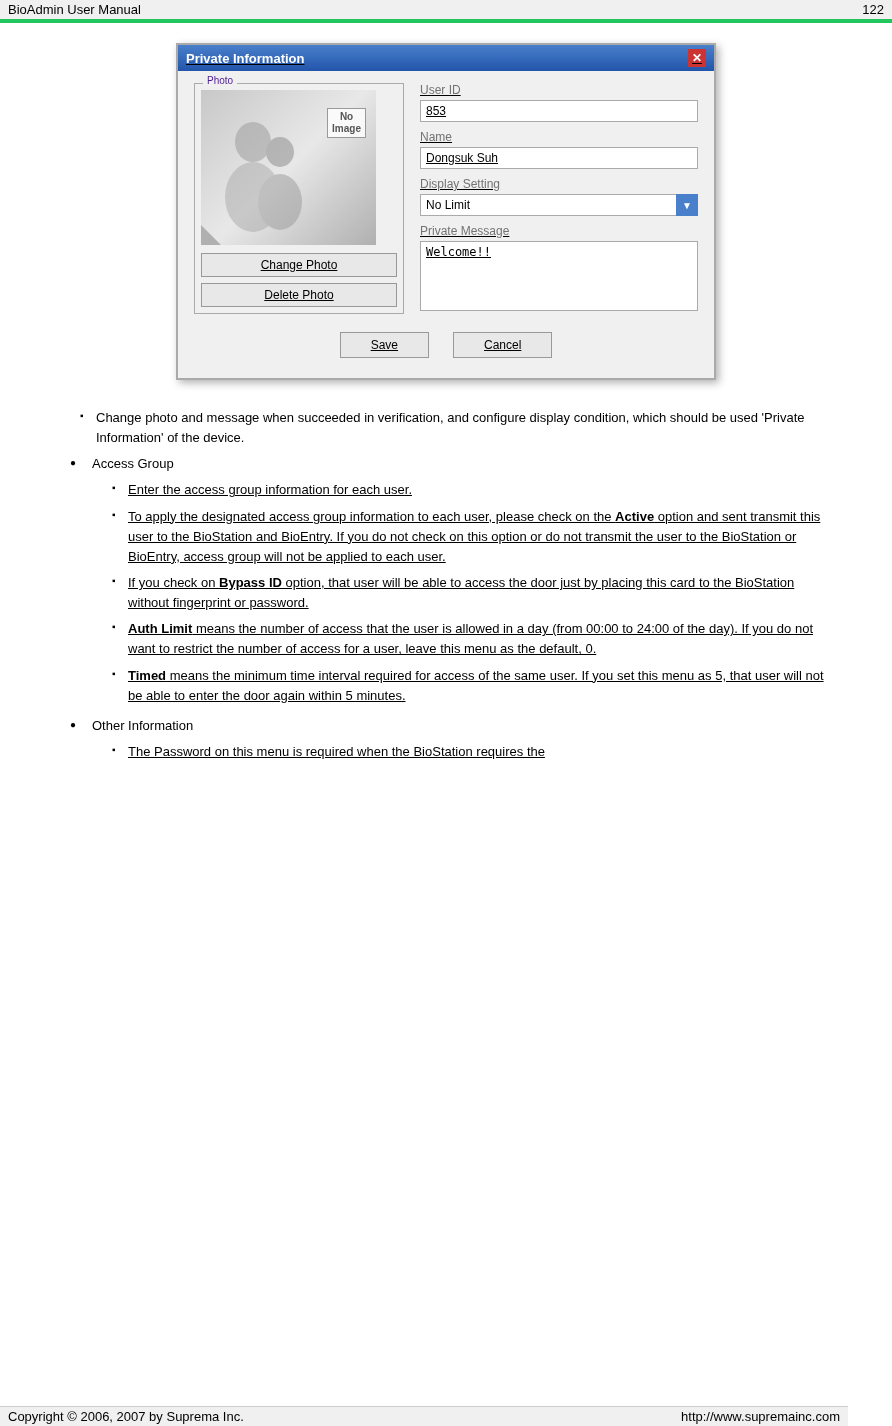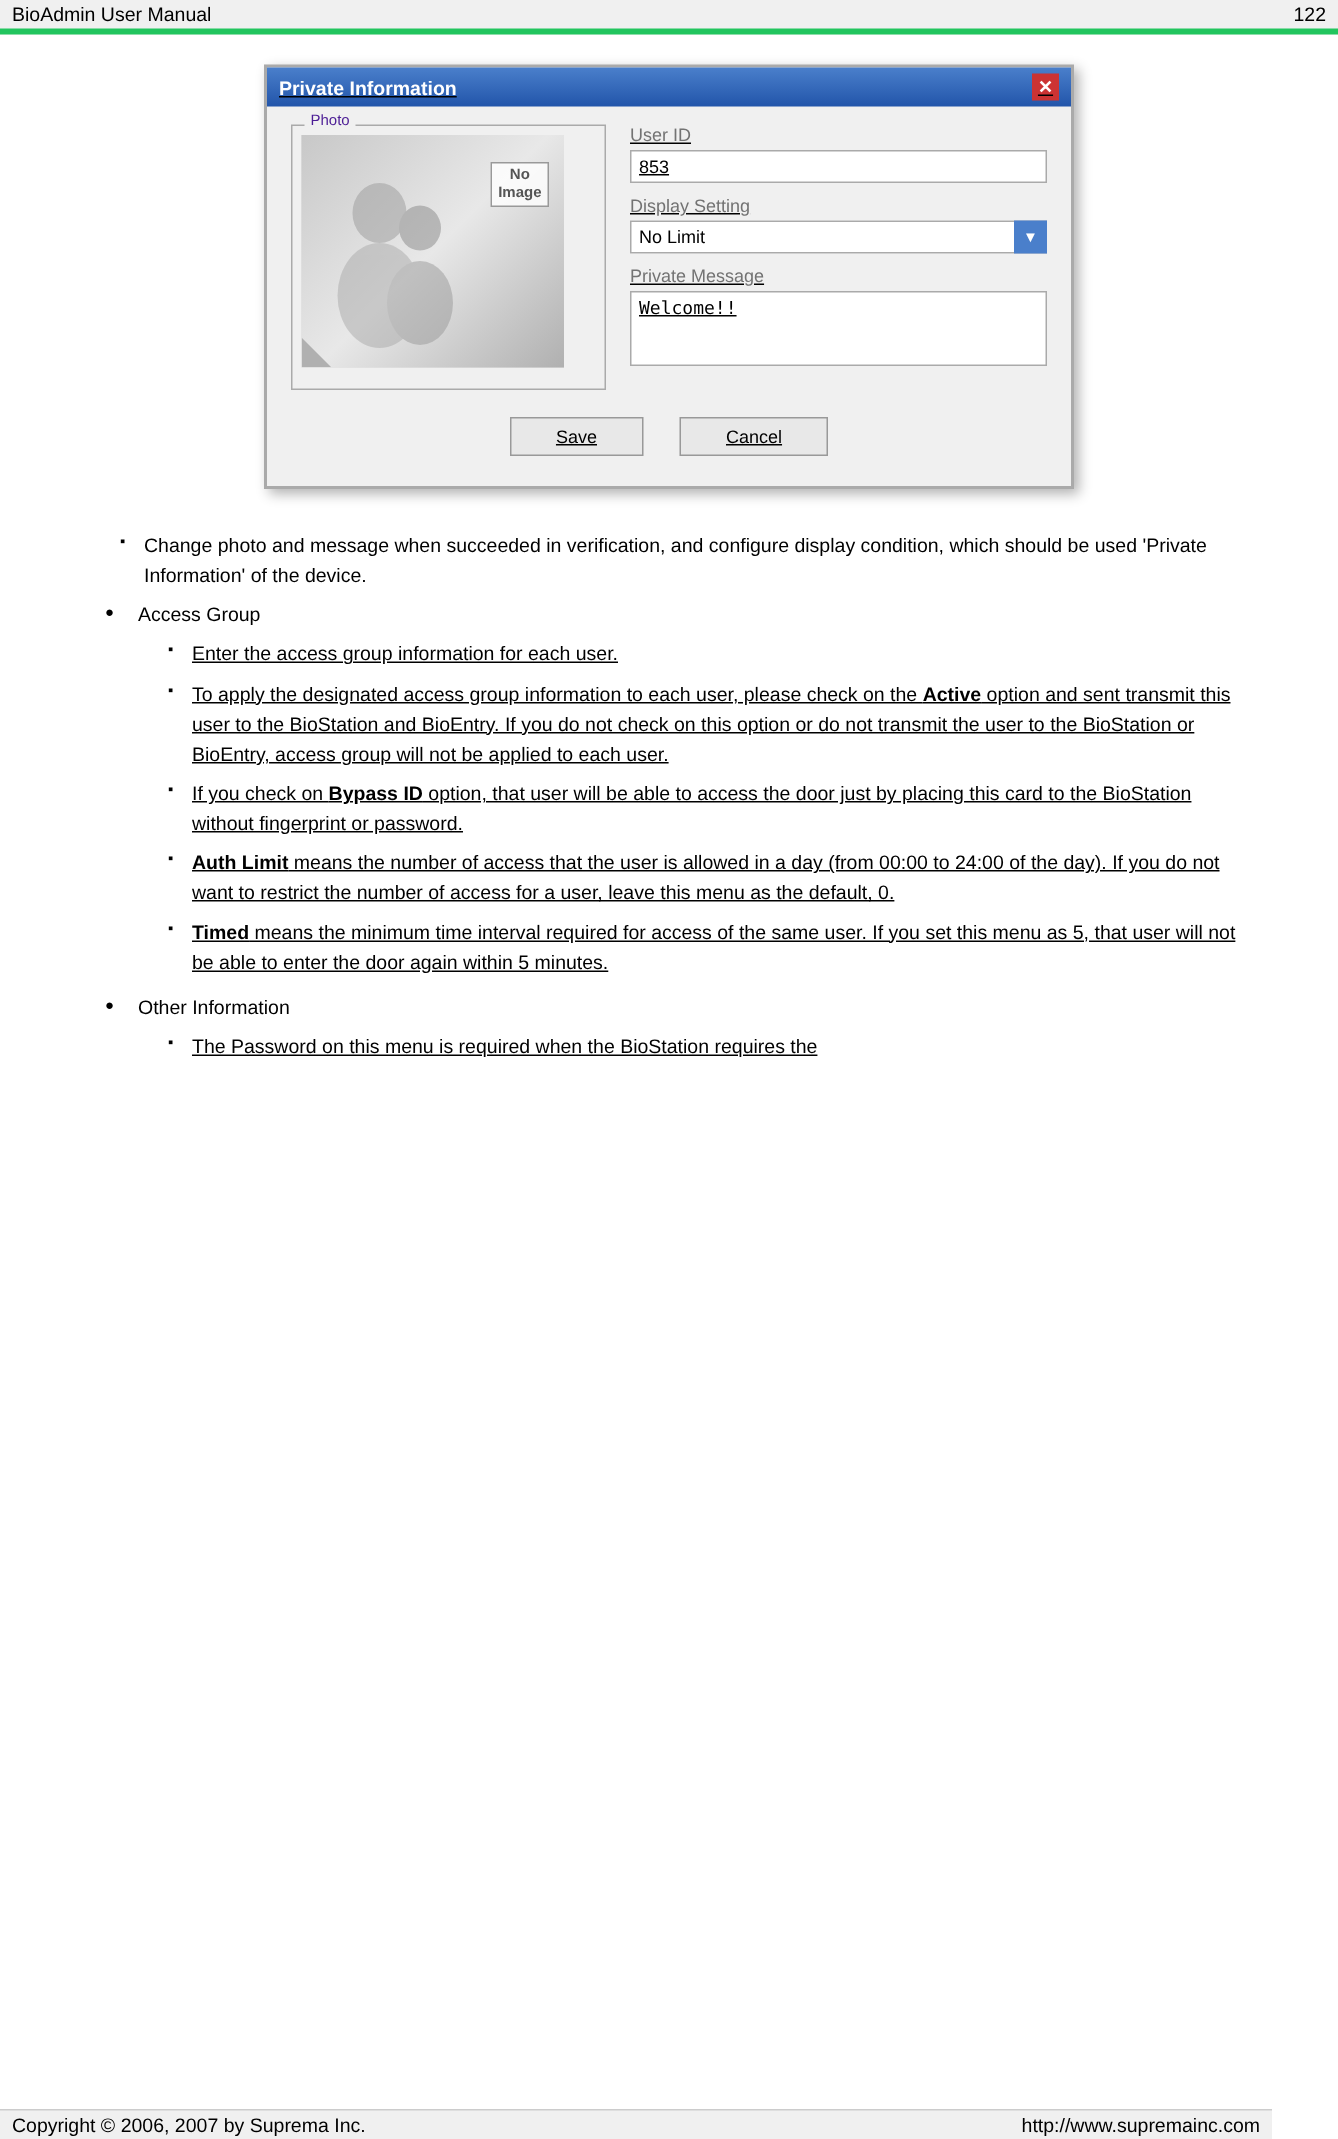--- a/index.html
+++ b/index.html
@@ -198,21 +198,21 @@
       color: #fff;
       font-size: 10px;
       pointer-events: none;
     }
     .field-textarea {
       border: 1px solid #aaa;
       padding: 3px 5px;
       font-size: 12px;
       background: #fff;
       width: 100%;
-      height: 50px;
+      height: 70px;
       resize: none;
     }
 
     
     .dialog-footer {
       display: flex;
       justify-content: center;
       gap: 24px;
       padding: 8px 0 4px;
     }
@@ -330,30 +330,38 @@
                   </svg>
 
                   <div style="position:absolute; bottom:0; left:0; width:20px; height:20px; background:#b0b0b0; clip-path:polygon(0 100%, 100% 100%, 0 0);"></div>
 
                   <div class="no-image-badge">
                     No<br>Image
                   </div>
                 </div>
               </div>
 
+              <div class="photo-buttons">
+                <button class="photo-btn">Change Photo</button>
+                <button class="photo-btn">Delete Photo</button>
+              </div>
             </div>
           </div>
 
           <div class="fields-section">
 
             <div class="field-group">
               <label class="field-label">User ID</label>
               <input class="field-input" type="text" value="853" style="">
             </div>
 
+            <div class="field-group">
+              <label class="field-label">Name</label>
+              <input class="field-input" type="text" value="Dongsuk Suh" style="">
+            </div>
 
             <div class="field-group">
               <label class="field-label">Display Setting</label>
               <div class="field-select-wrapper">
                 <select class="field-select">
                   <option>No Limit</option>
                   <option>Limit 1</option>
                   <option>Limit 2</option>
                 </select>
                 <div class="select-arrow">▼</div>

